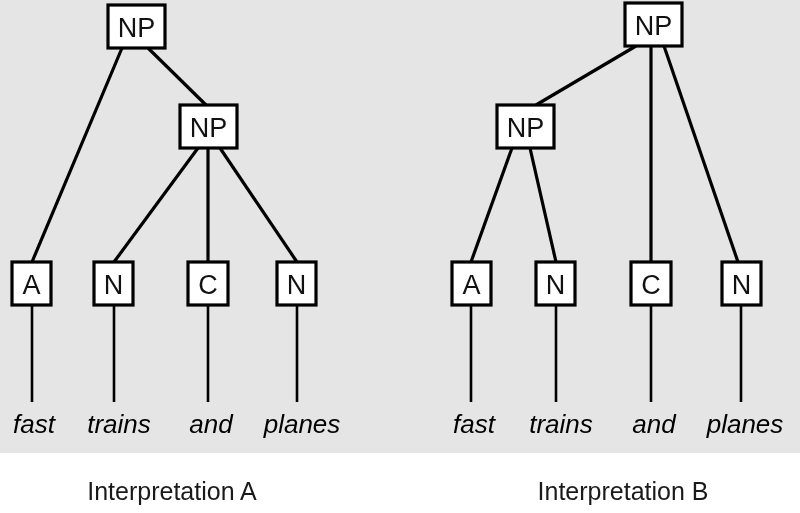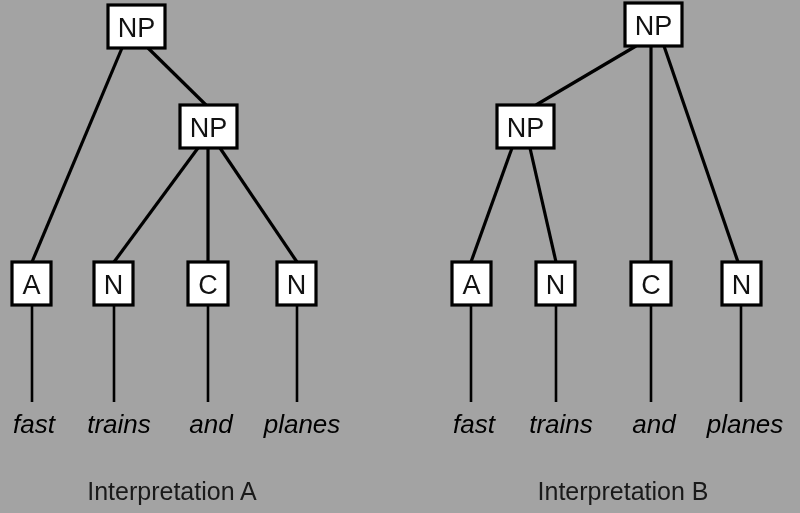--- a/index.html
+++ b/index.html
@@ -9,22 +9,22 @@
   }
   body {
     width: 800px;
     height: 513px;
     font-family: "Liberation Sans", sans-serif;
     overflow: hidden;
   }
   #canvas {
     position: relative;
     width: 800px;
-    height: 513px;
-    background: #a3a3a3;
+    height: 453px;
+    background: #e5e5e5;
   }
   svg.tree-layer {
     position: absolute;
     top: 0;
     left: 0;
     width: 800px;
     height: 513px;
   }
   .node-box {
     fill: #ffffff;

